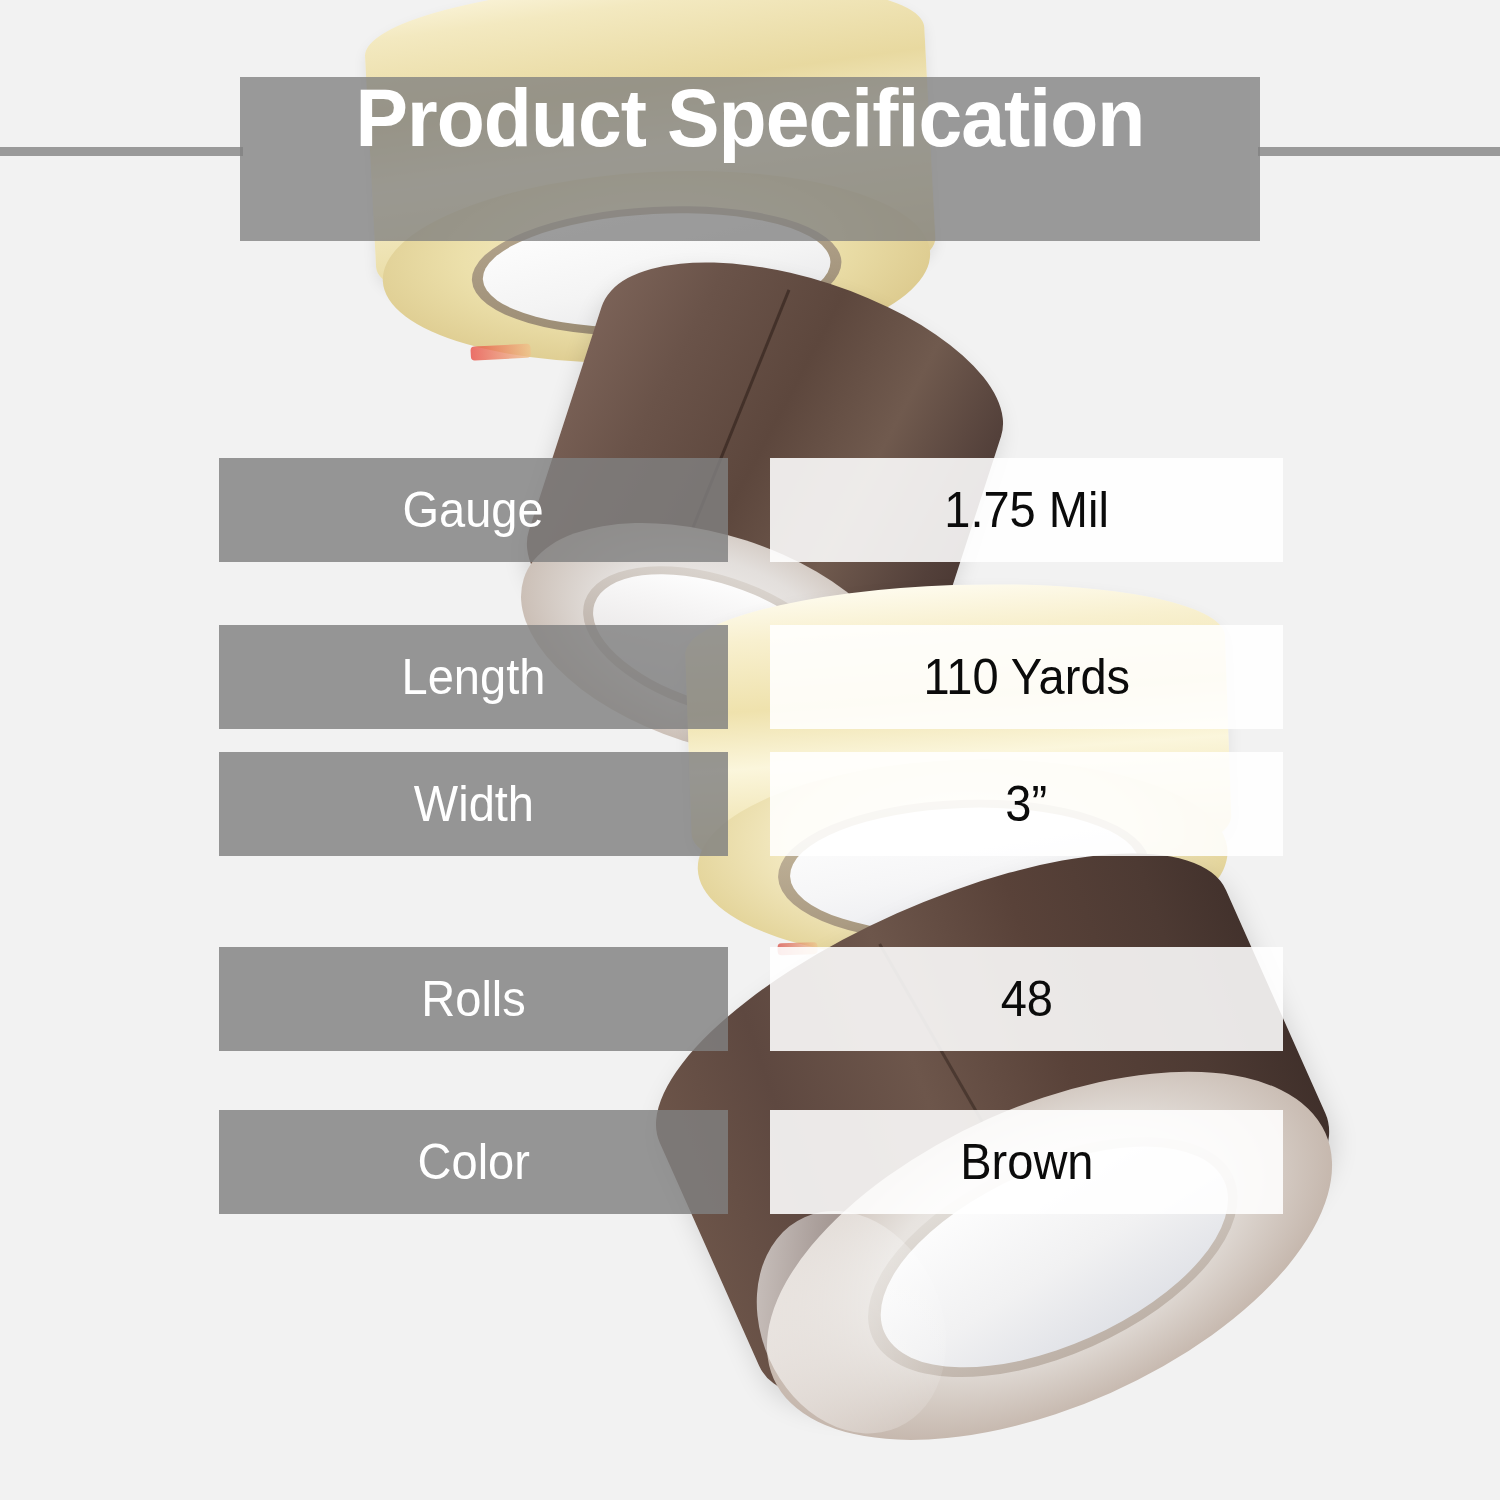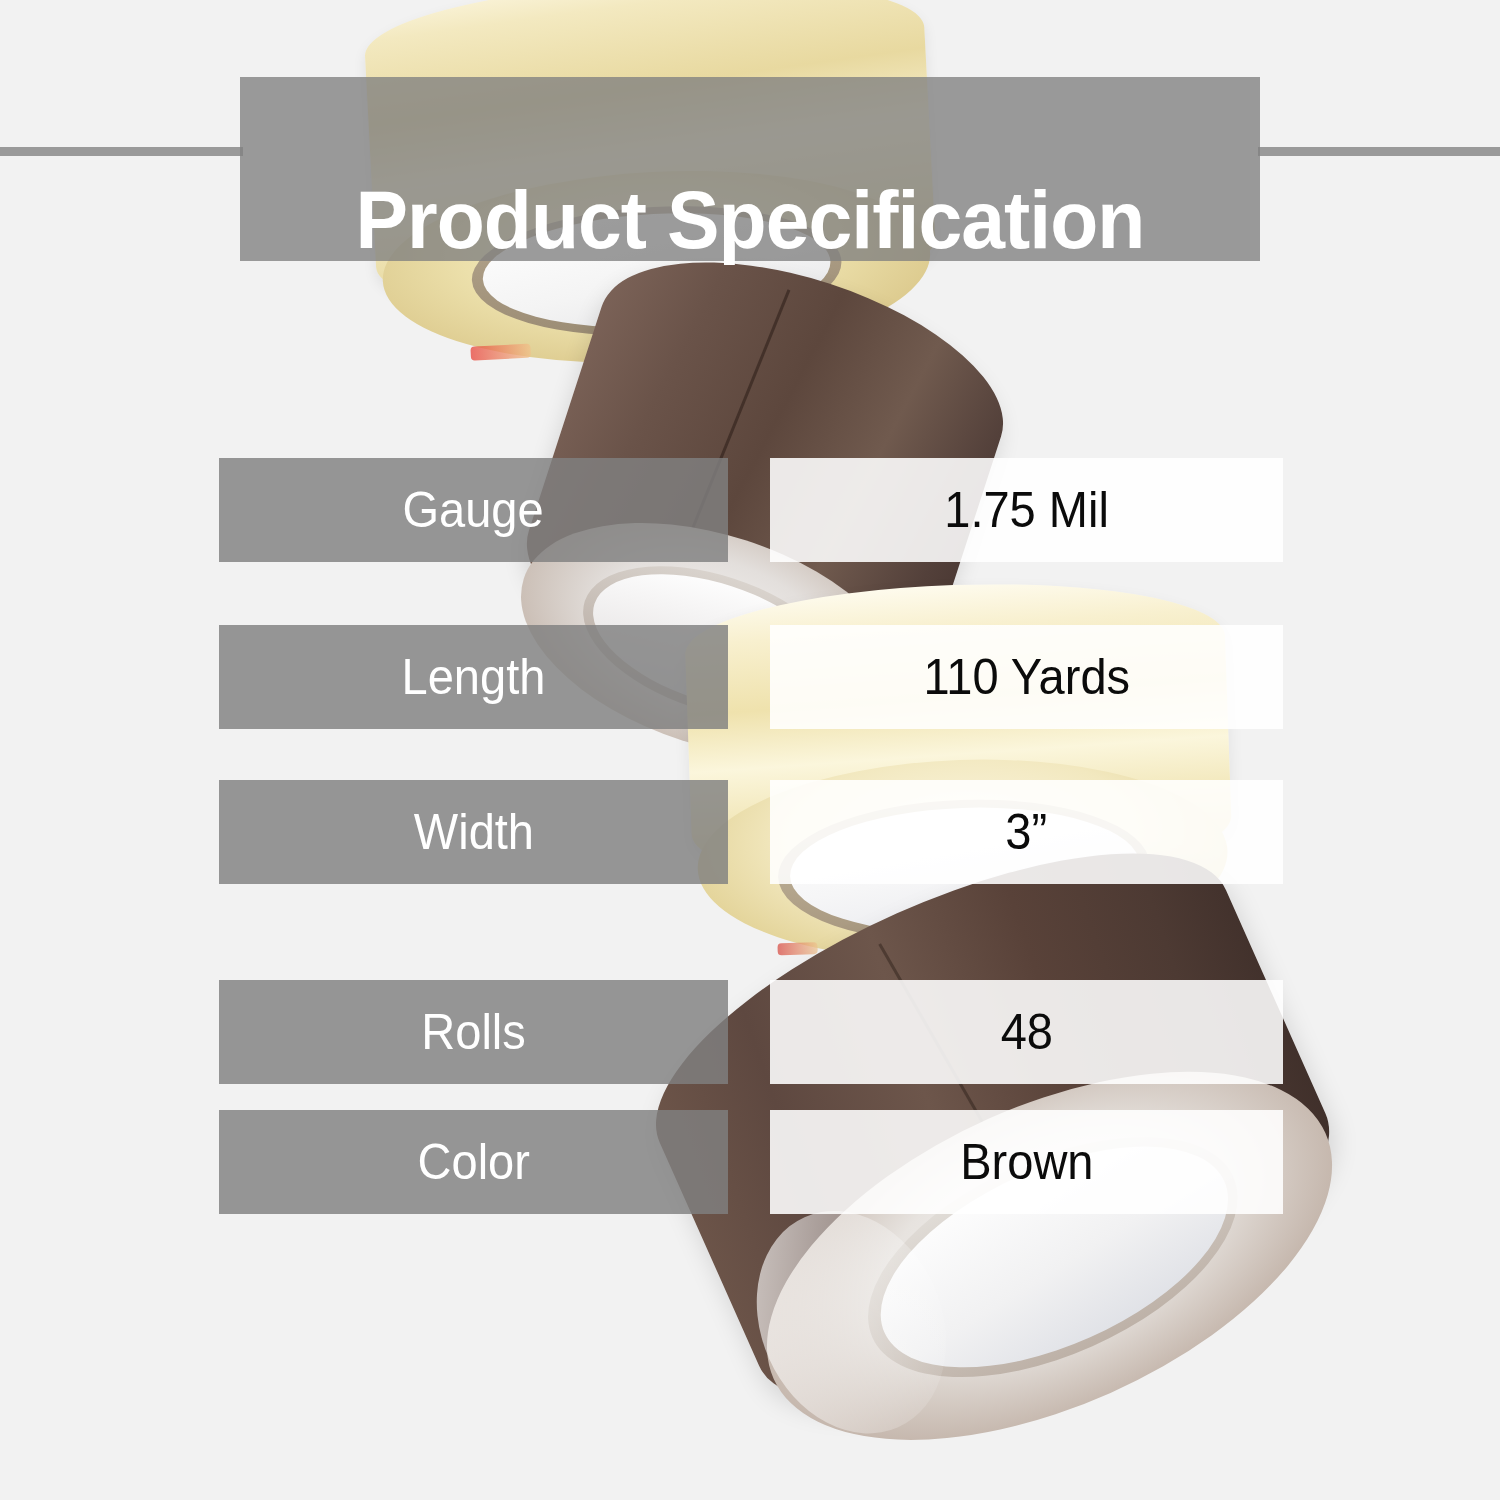--- a/index.html
+++ b/index.html
@@ -61,24 +61,24 @@
     top: 147px;
   }
   .title-rule.left  { left: 0;   width: 243px; }
   .title-rule.right { left: 1258px; width: 242px; }
 
   .title-banner {
     position: absolute;
     left: 240px;
     top: 77px;
     width: 1020px;
-    height: 184px;
+    height: 164px;
     background: rgba(128,128,128,0.78);
     display: flex;
-    align-items: flex-end;
+    align-items: flex-start;
     justify-content: center;
   }
   .title-text {
     color: #ffffff;
     font-family: "Liberation Sans Narrow", "Liberation Sans", "DejaVu Sans", sans-serif;
     font-weight: 700;
     font-size: 82px;
     letter-spacing: -1px;
     line-height: 1;
     white-space: nowrap;
@@ -231,30 +231,30 @@
 
     <div class="spec-row" style="top:625px;">
       <div class="spec-label">
         <span>Length</span>
       </div>
       <div class="spec-value">
         <span>110 Yards</span>
       </div>
     </div>
 
-    <div class="spec-row" style="top:780px;">
+    <div class="spec-row" style="top:752px;">
       <div class="spec-label">
         <span>Width</span>
       </div>
       <div class="spec-value">
         <span>3”</span>
       </div>
     </div>
 
-    <div class="spec-row" style="top:980px;">
+    <div class="spec-row" style="top:947px;">
       <div class="spec-label">
         <span>Rolls</span>
       </div>
       <div class="spec-value">
         <span>48</span>
       </div>
     </div>
 
     <div class="spec-row" style="top:1110px;padding-left:45px;">
       <div class="spec-label">

